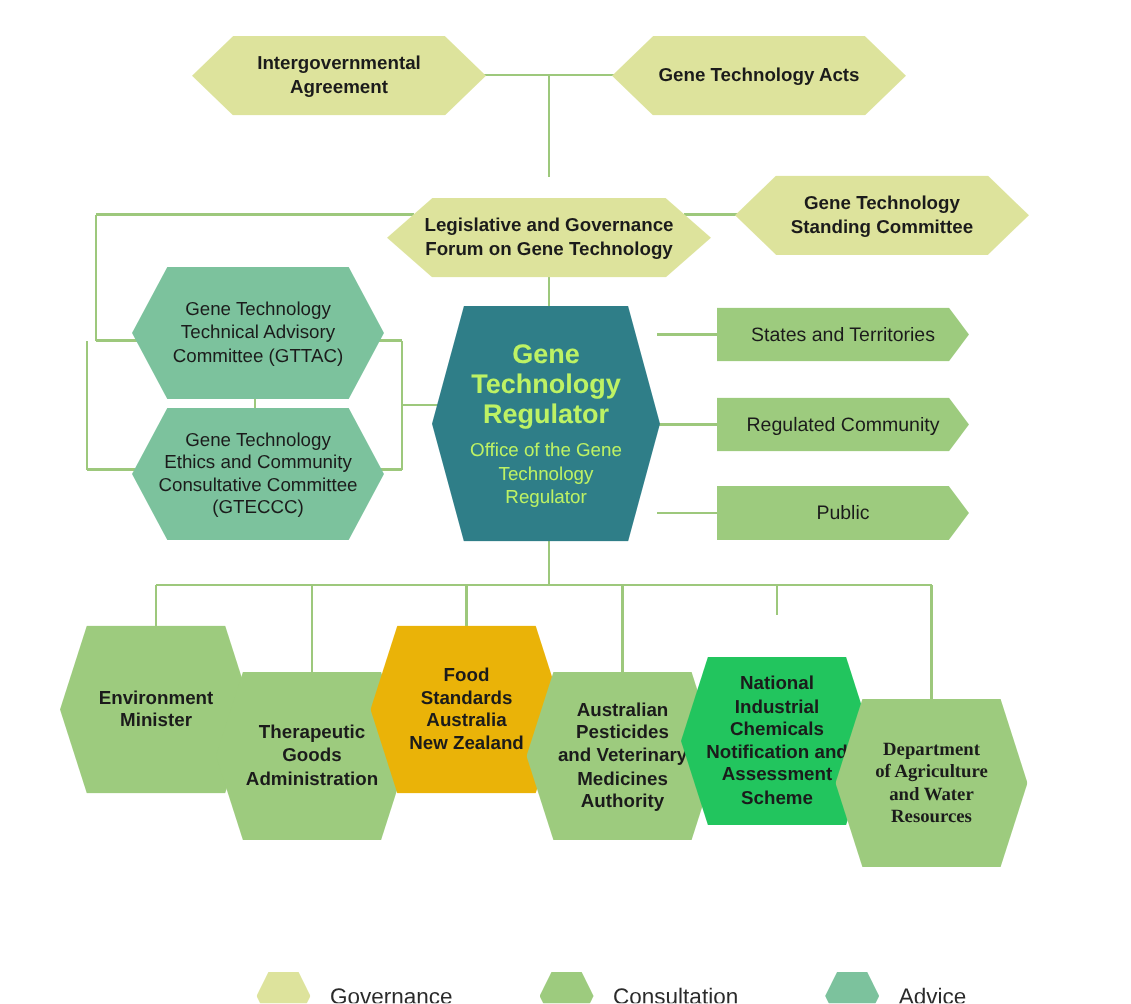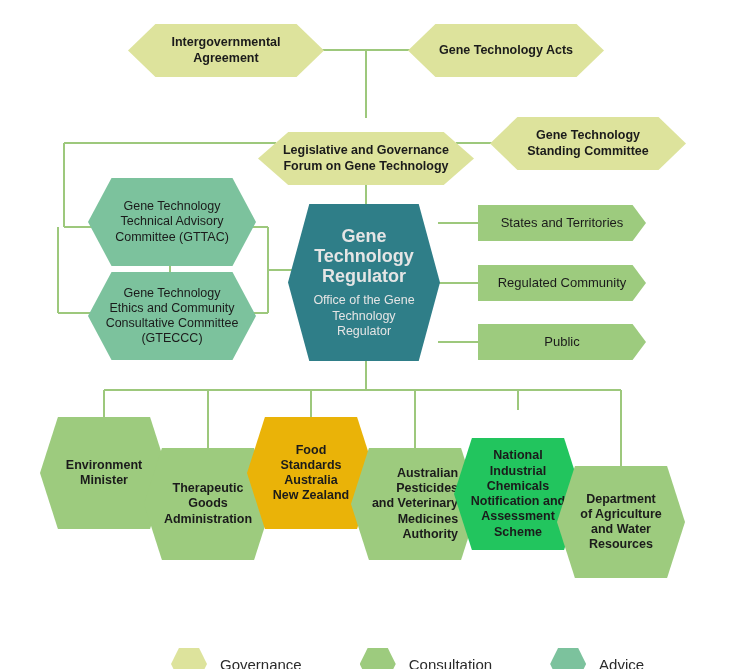--- a/index.html
+++ b/index.html
@@ -45,21 +45,21 @@
   }
   
   .hx-both {
     clip-path: polygon(14% 0%, 86% 0%, 100% 50%, 86% 100%, 14% 100%, 0% 50%);
   }
   
   .hx-right {
     clip-path: polygon(0% 0%, 92% 0%, 100% 50%, 92% 100%, 0% 100%);
   }
   .bold { font-weight: bold; }
-  .white { color: #e5e5e5; }
+  .white { color: #bef264; }
 
   .legend-row {
     position: absolute;
     display: flex;
     align-items: flex-end;
     margin-top: 35px;
   }
   .legend-item {
     display: flex;
     align-items: center;
@@ -188,38 +188,38 @@
 Administration</span>
   </div>
 
   <div class="hex hx-both bold" style="left:247px; top:417px; width:128px; height:112px; background:#eab308; font-size:12.5px;">
     <span class="htext">Food
 Standards
 Australia
 New Zealand</span>
   </div>
 
-  <div class="hex hx-both bold" style="left:351px; top:448px; width:128px; height:112px; background:#9dcb7e; font-size:12.5px;text-align:right;">
+  <div class="hex hx-both bold" style="left:351px; top:448px; width:128px; height:112px; background:#9dcb7e; font-size:12.5px;">
     <span class="htext">Australian
 Pesticides
 and Veterinary
 Medicines
 Authority</span>
   </div>
 
   <div class="hex hx-both bold" style="left:454px; top:409px; width:128px; height:112px; background:#22c55e; font-size:12.5px;margin-top:29px;">
     <span class="htext">National
 Industrial
 Chemicals
 Notification and
 Assessment
 Scheme</span>
   </div>
 
-  <div class="hex hx-both bold" style="left:557px; top:466px; width:128px; height:112px; background:#9dcb7e; font-size:12.5px;">
+  <div class="hex hx-both bold" style="left:557px; top:466px; width:128px; height:112px; background:#9dcb7e; font-size:12.5px;font-family:Liberation Serif, serif;">
     <span class="htext">Department
 of Agriculture
 and Water
 Resources</span>
   </div>
 
   <div class="legend-row" style="left:171px; top:613px;">
     <div class="legend-item">
       <span class="legend-swatch" style="background:#dde39c;"></span>
       <span class="legend-label">Governance</span>

